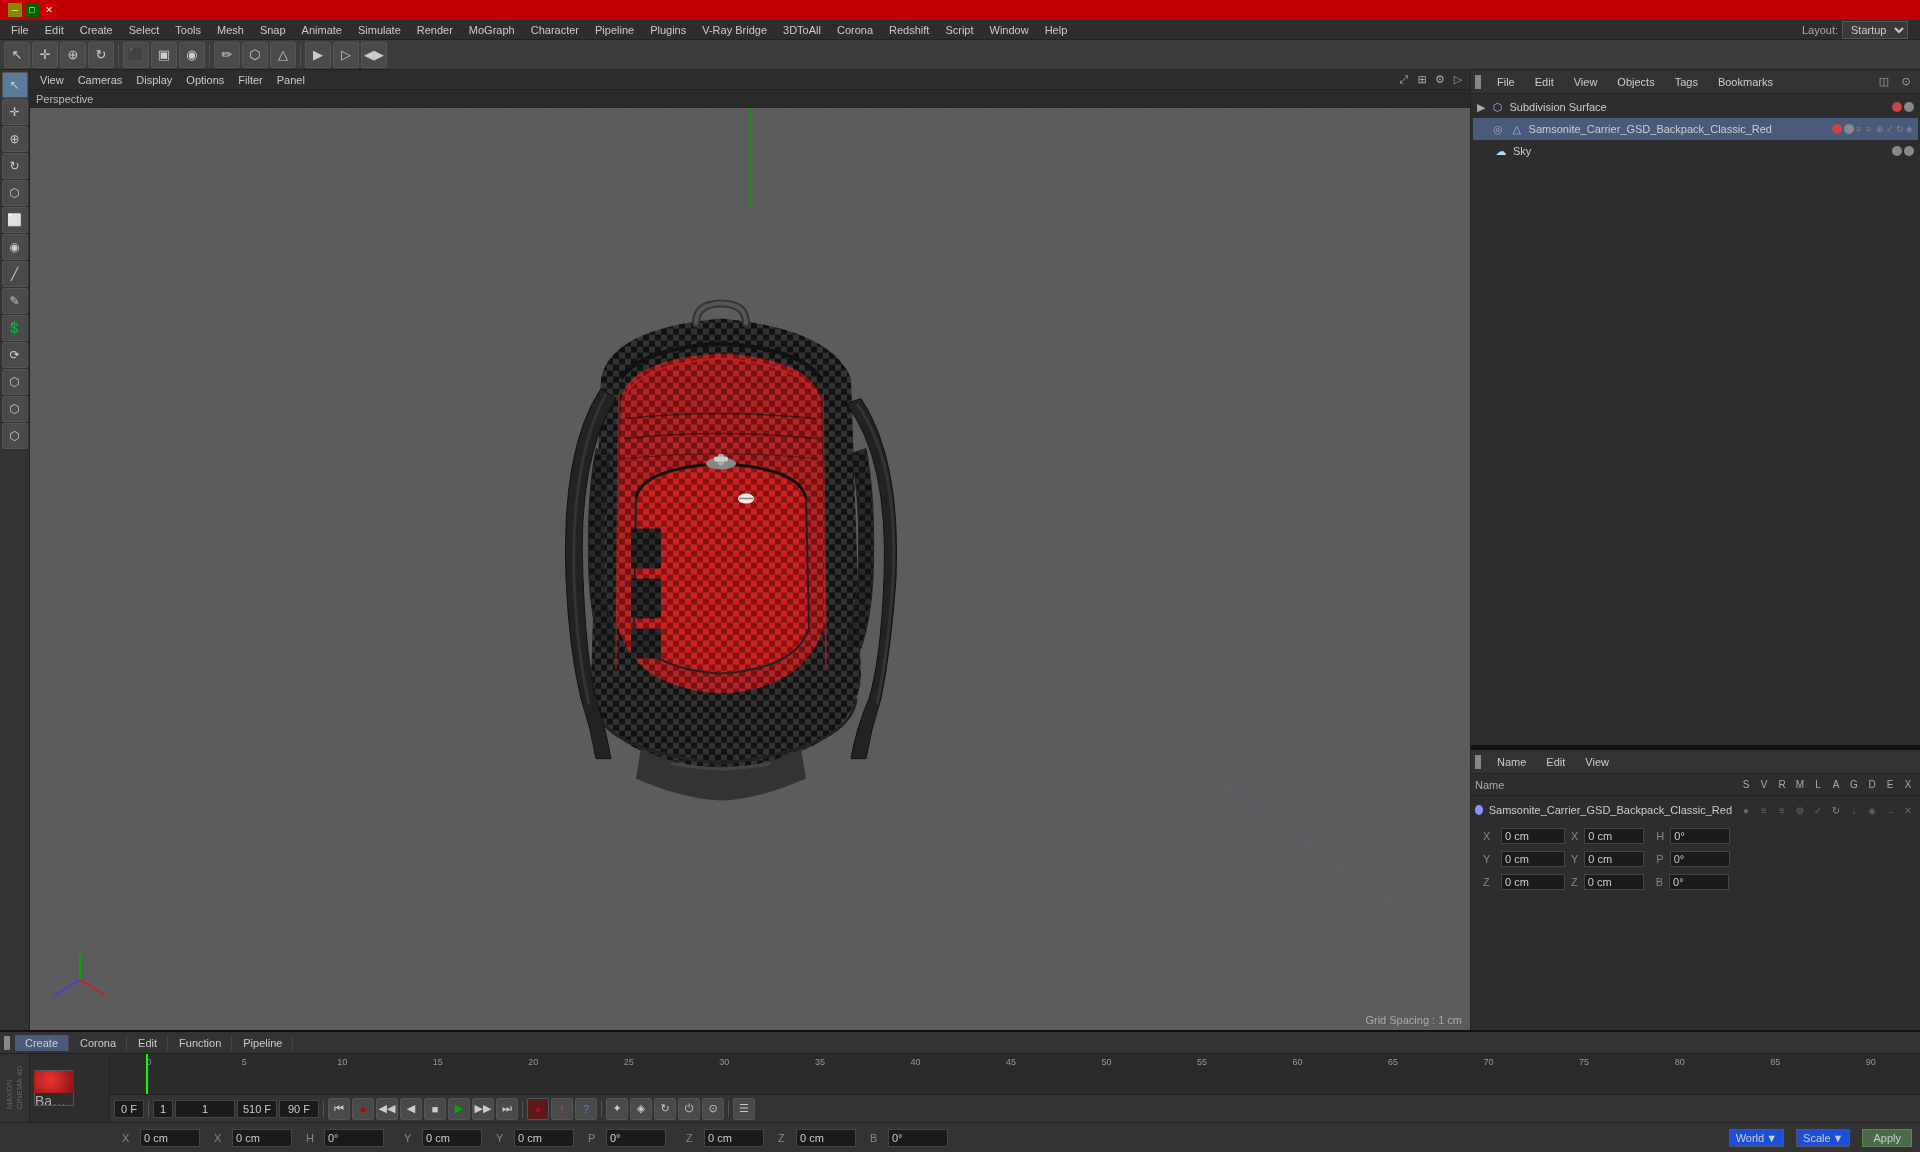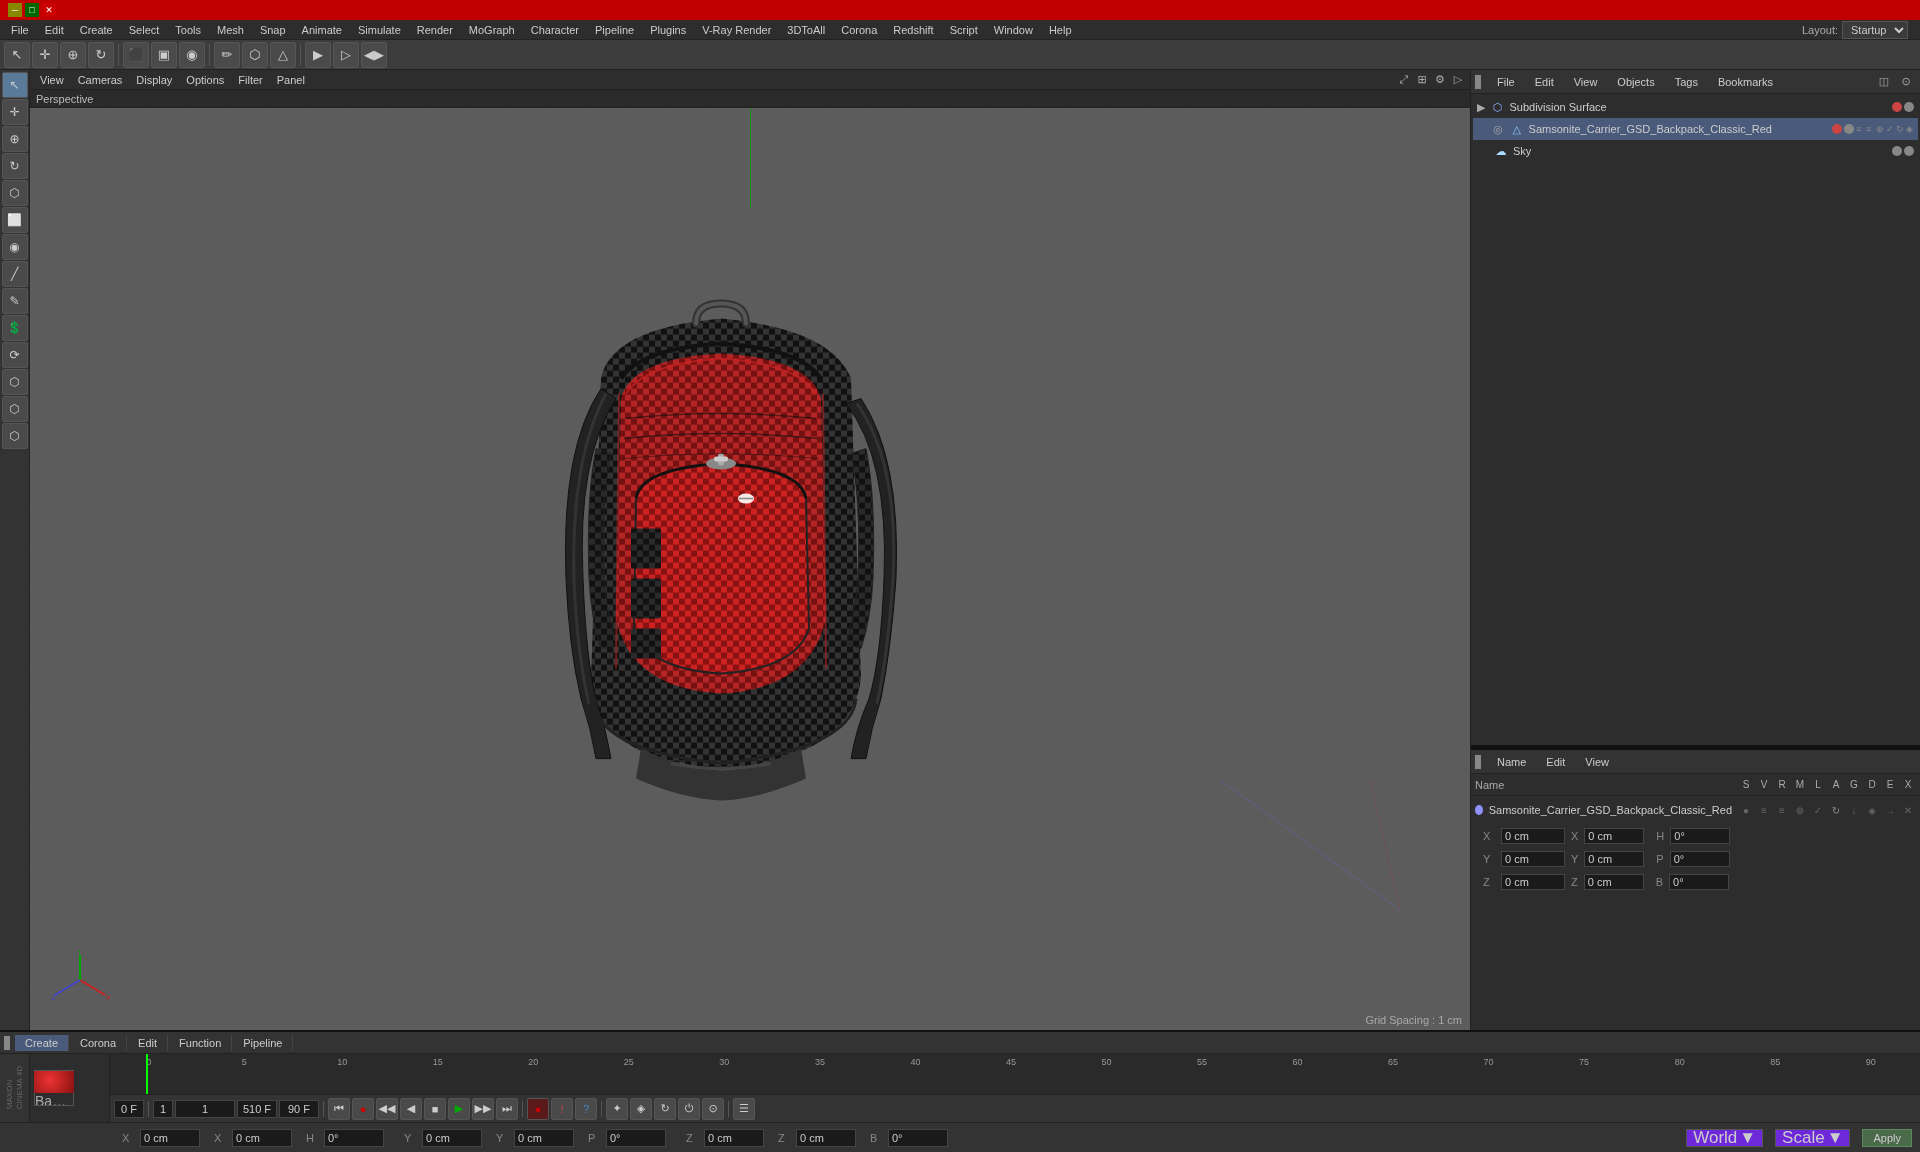--- a/index.html
+++ b/index.html
@@ -382,24 +382,24 @@
       width: 60px; height: 18px;
       background: #1a1a1a;
       border: 1px solid #444;
       color: #ccc;
       font-size: 11px;
       padding: 0 3px;
       display: flex; align-items: center;
     }
     .world-btn {
       height: 18px;
-      background: #6d28d9;
+      background: #1d4ed8;
       border: 1px solid #555;
       color: #ccc;
-      font-size: 17px;
+      font-size: 11px;
       padding: 0 6px;
       cursor: pointer;
       display: flex; align-items: center; gap: 2px;
     }
     .apply-btn {
       height: 18px;
       background: #4a6a4a;
       border: 1px solid #5a8a5a;
       color: #ccc;
       font-size: 11px;
@@ -542,21 +542,21 @@
     <div class="menu-item">Tools</div>
     <div class="menu-item">Mesh</div>
     <div class="menu-item">Snap</div>
     <div class="menu-item">Animate</div>
     <div class="menu-item">Simulate</div>
     <div class="menu-item">Render</div>
     <div class="menu-item">MoGraph</div>
     <div class="menu-item">Character</div>
     <div class="menu-item">Pipeline</div>
     <div class="menu-item">Plugins</div>
-    <div class="menu-item">V-Ray Render</div>
+    <div class="menu-item">V-Ray Bridge</div>
     <div class="menu-item">3DToAll</div>
     <div class="menu-item">Corona</div>
     <div class="menu-item">Redshift</div>
     <div class="menu-item">Script</div>
     <div class="menu-item">Window</div>
     <div class="menu-item">Help</div>
     <div style="margin-left: auto; display: flex; align-items: center; gap: 4px; padding-right: 8px;">
       <span style="font-size:11px; color:#aaa;">Layout:</span>
     <select class="layout-select">
       <option>Startup</option>

